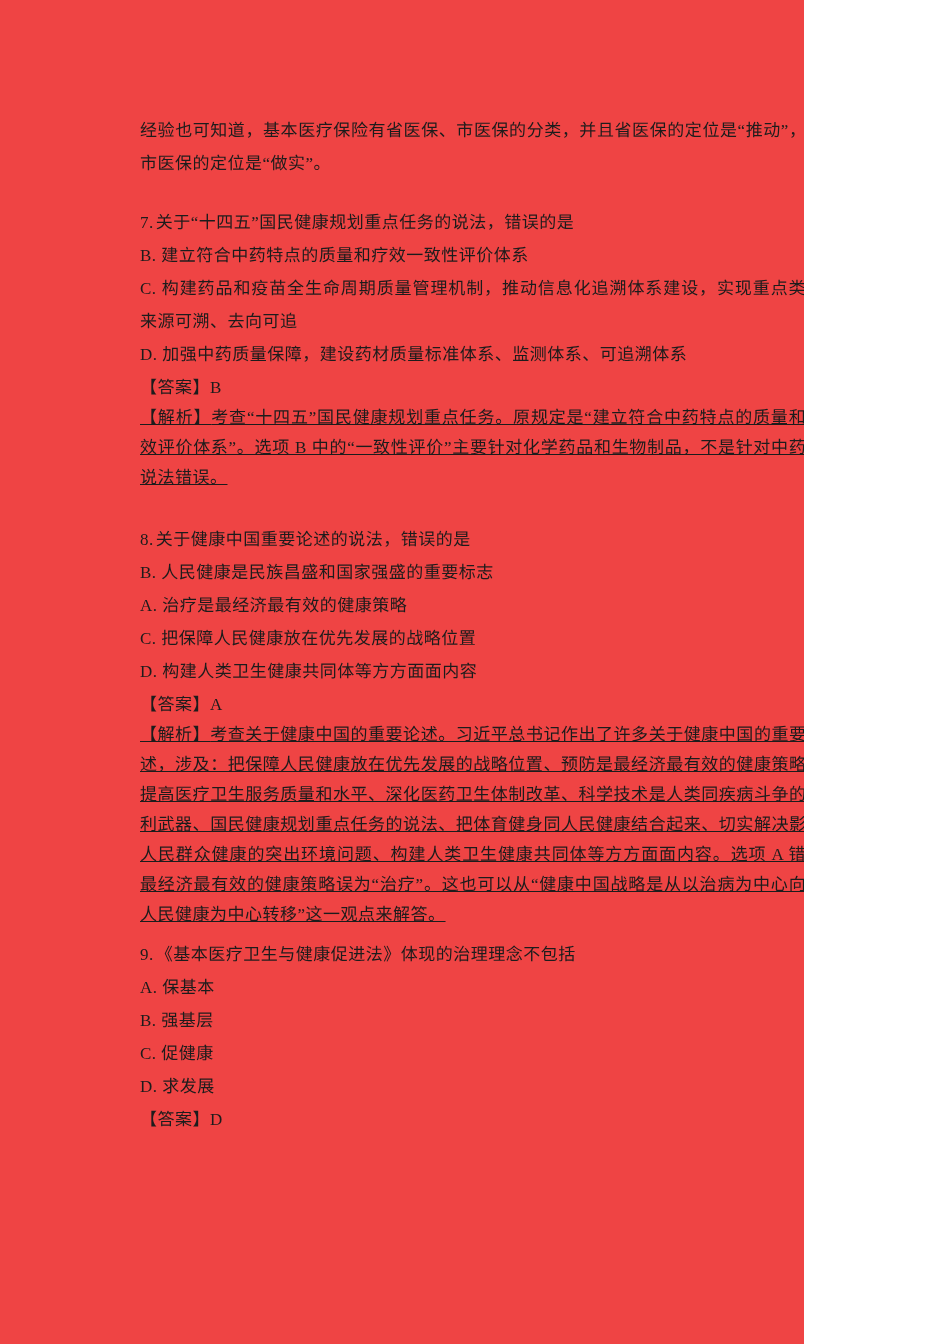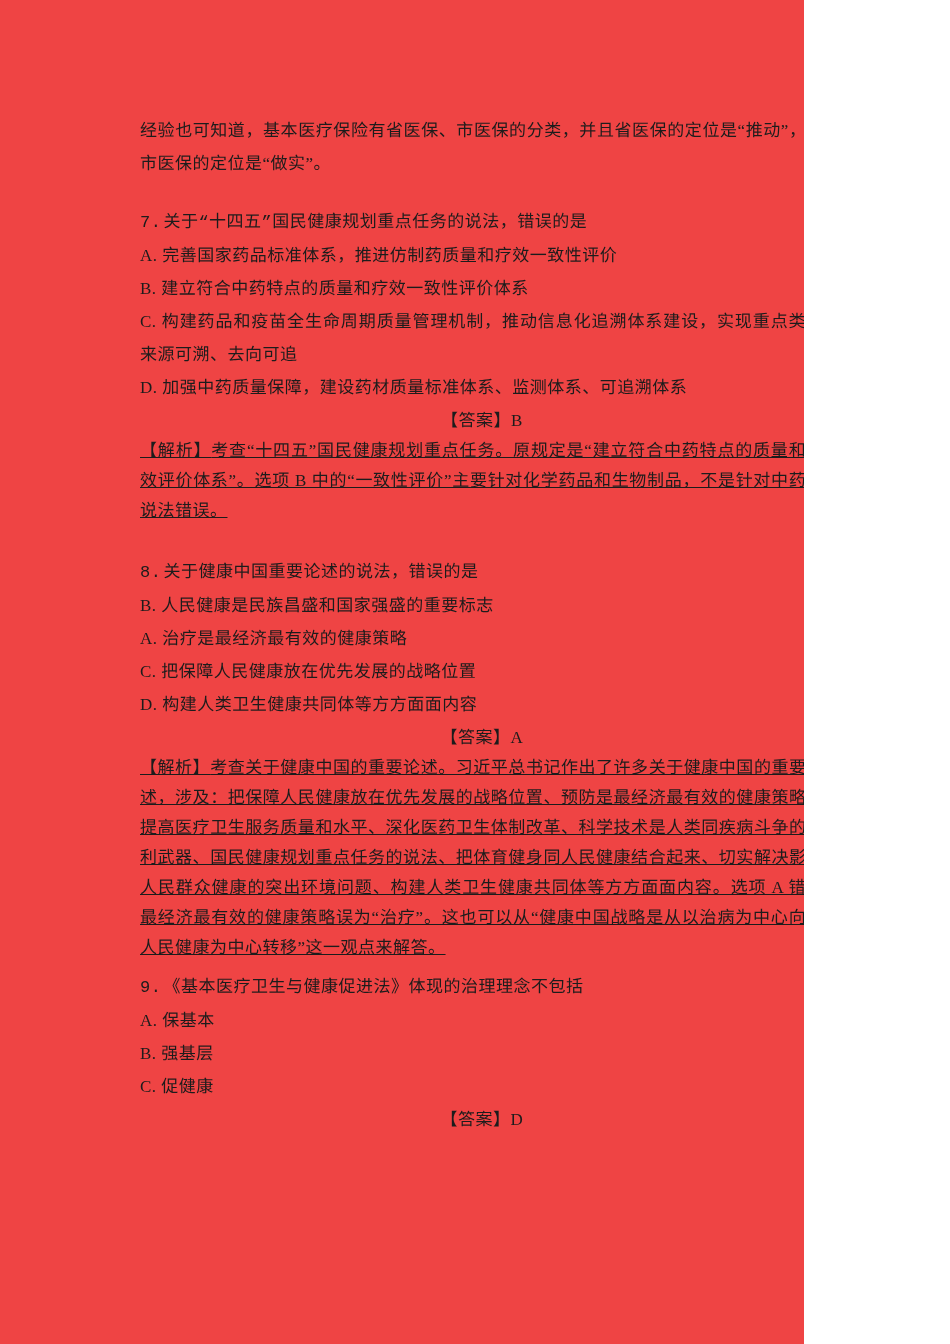--- a/index.html
+++ b/index.html
@@ -23,39 +23,38 @@
     font-size: 17px;
     letter-spacing: 0.5px;
   }
   .intro {
     line-height: 33px;
     text-align: justify;
   }
   .question-block-7 { margin-top: 26px; }
   .question-block-8 { margin-top: 30px; }
   .question-block-9 { margin-top: 8px; }
-  .stem   { line-height: 33px; font-family: Liberation Mono, monospace; }
+  .stem   { line-height: 33px; }
   .option { line-height: 33px; text-align: justify; }
-  .answer-line { line-height: 30px; margin-top: 2px; text-align: center; }
+  .answer-line { line-height: 30px; margin-top: 2px; }
   .analysis    { line-height: 30px; text-align: justify; text-decoration: underline; }
   .num   { padding-right: 2px; }
 </style>
 </head>
 <body>
 
 <div class="page">
   <div class="content">
 
     <p class="para intro">经验也可知道，基本医疗保险有省医保、市医保的分类，并且省医保的定位是“推动”，而市医保的定位是“做实”。</p>
 
     <section class="question-block-7">
       <p class="para stem">
         <span class="num">7.</span><span>关于“十四五”国民健康规划重点任务的说法，错误的是</span>
       </p>
-      <p class="para option">A. 完善国家药品标准体系，推进仿制药质量和疗效一致性评价</p>
       <p class="para option">B. 建立符合中药特点的质量和疗效一致性评价体系</p>
       <p class="para option">C. 构建药品和疫苗全生命周期质量管理机制，推动信息化追溯体系建设，实现重点类别来源可溯、去向可追</p>
       <p class="para option">D. 加强中药质量保障，建设药材质量标准体系、监测体系、可追溯体系</p>
       <p class="para answer-line">
         <span>【答案】</span><span>B</span>
       </p>
       <p class="para analysis">
         <span>【解析】</span><span>考查“十四五”国民健康规划重点任务。原规定是“建立符合中药特点的质量和疗效评价体系”。选项 B 中的“一致性评价”主要针对化学药品和生物制品，不是针对中药，说法错误。</span>
       </p>
     </section>
@@ -76,19 +75,20 @@
       </p>
     </section>
 
     <section class="question-block-9">
       <p class="para stem">
         <span class="num">9.</span><span>《基本医疗卫生与健康促进法》体现的治理理念不包括</span>
       </p>
       <p class="para option">A. 保基本</p>
       <p class="para option">B. 强基层</p>
       <p class="para option">C. 促健康</p>
+      <p class="para option">D. 求发展</p>
       <p class="para answer-line">
         <span>【答案】</span><span>D</span>
       </p>
     </section>
 
   </div>
 </div>
 
 </body></html>

